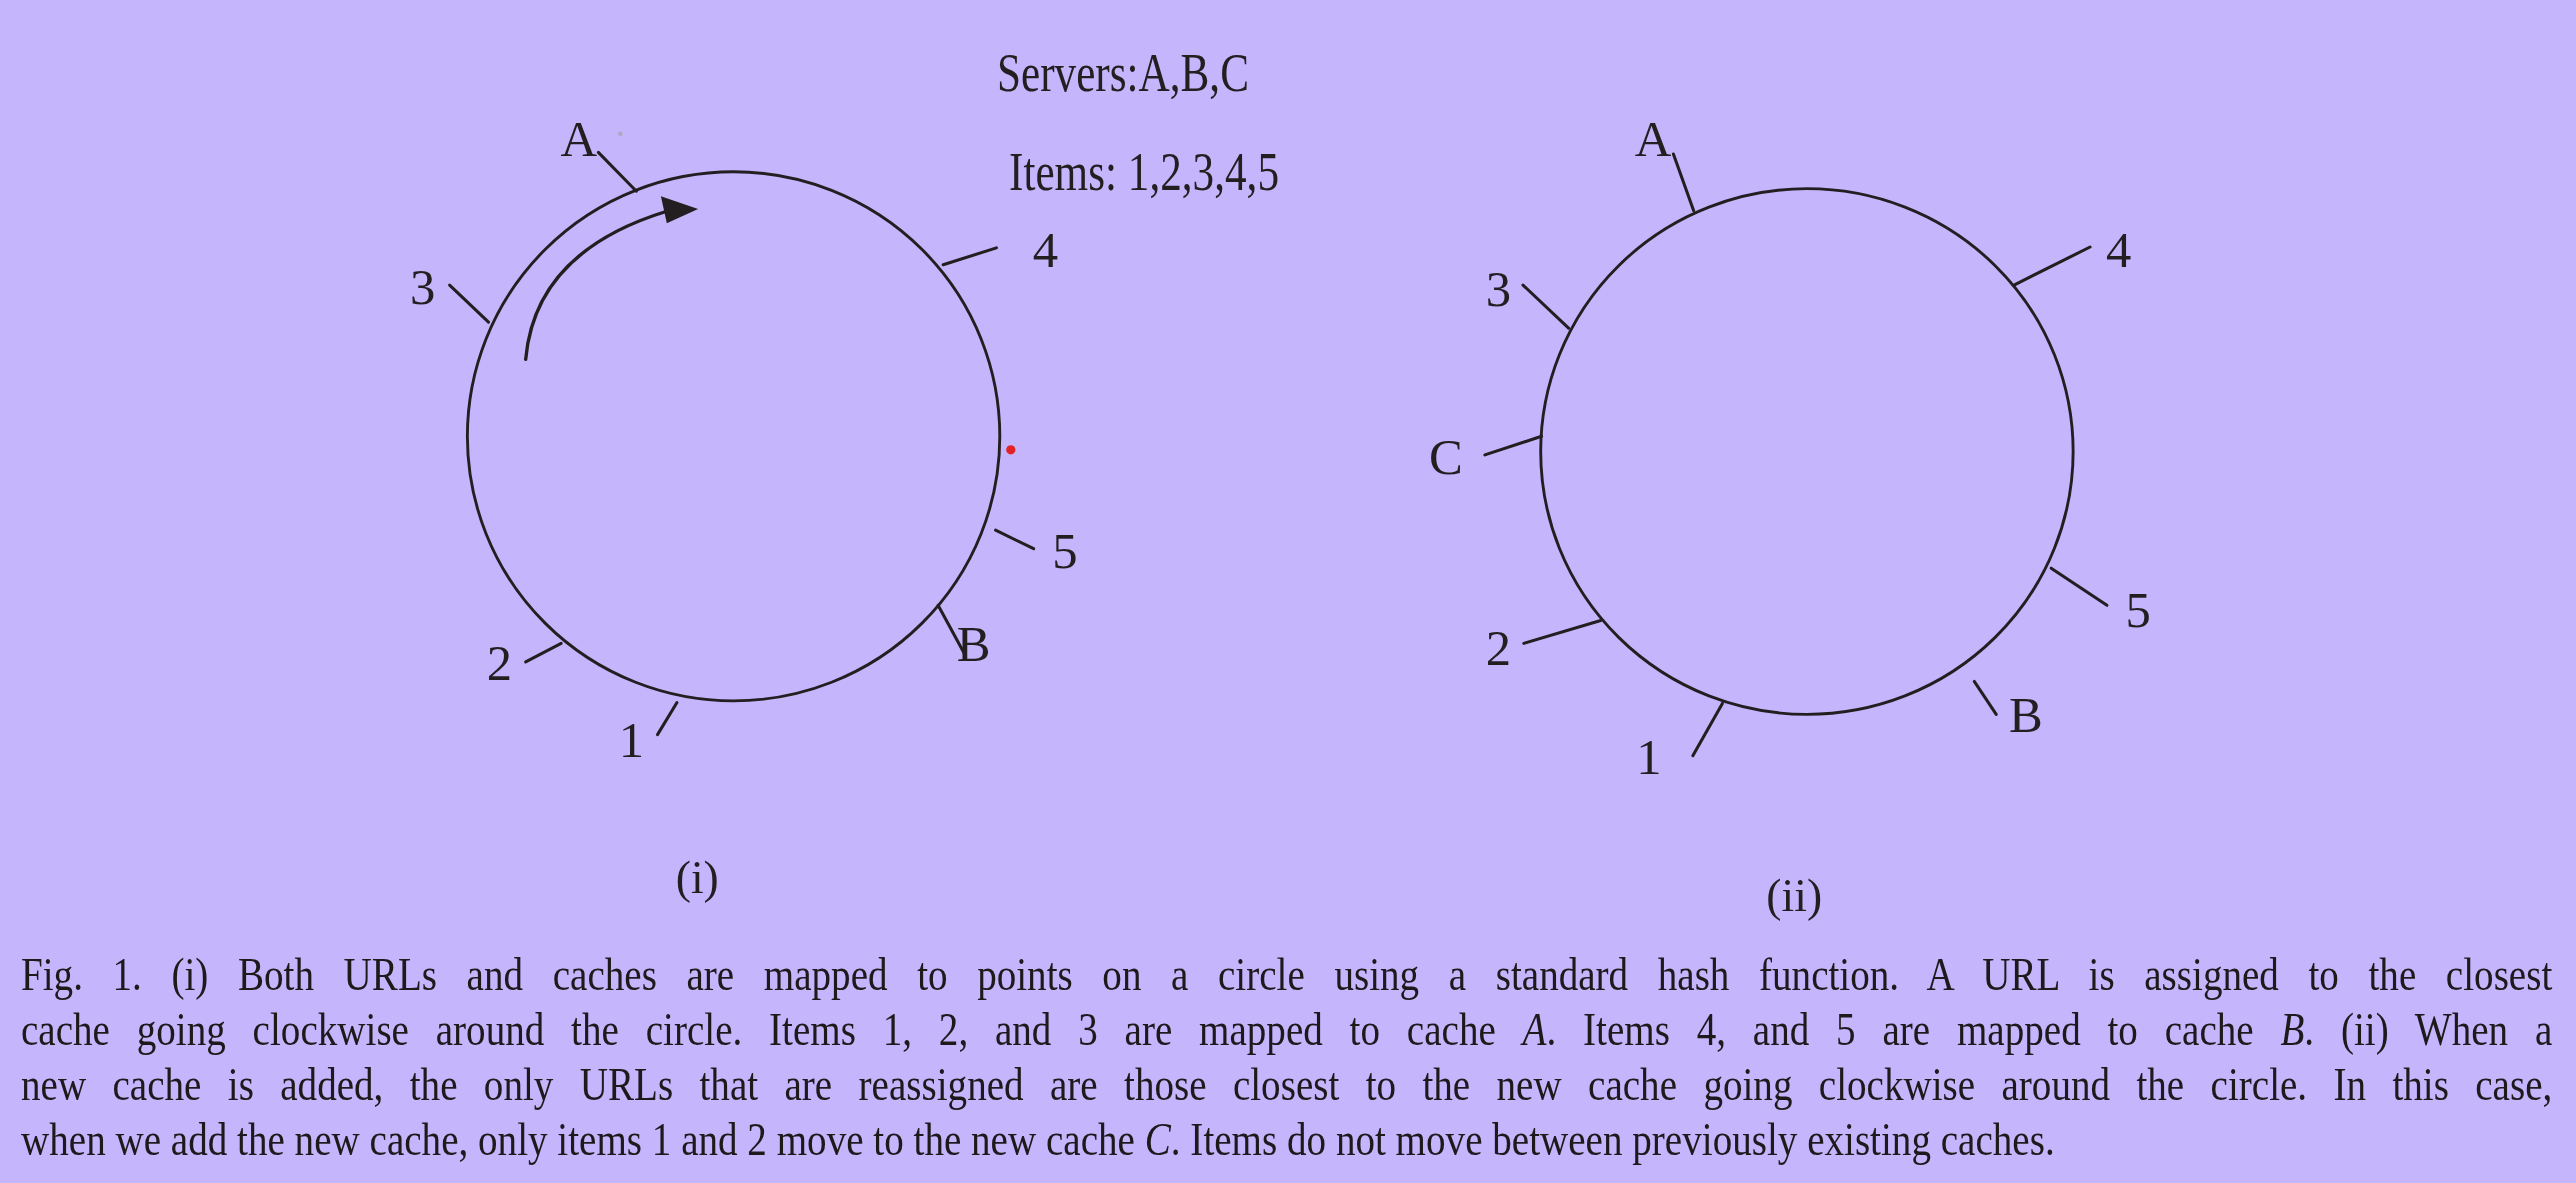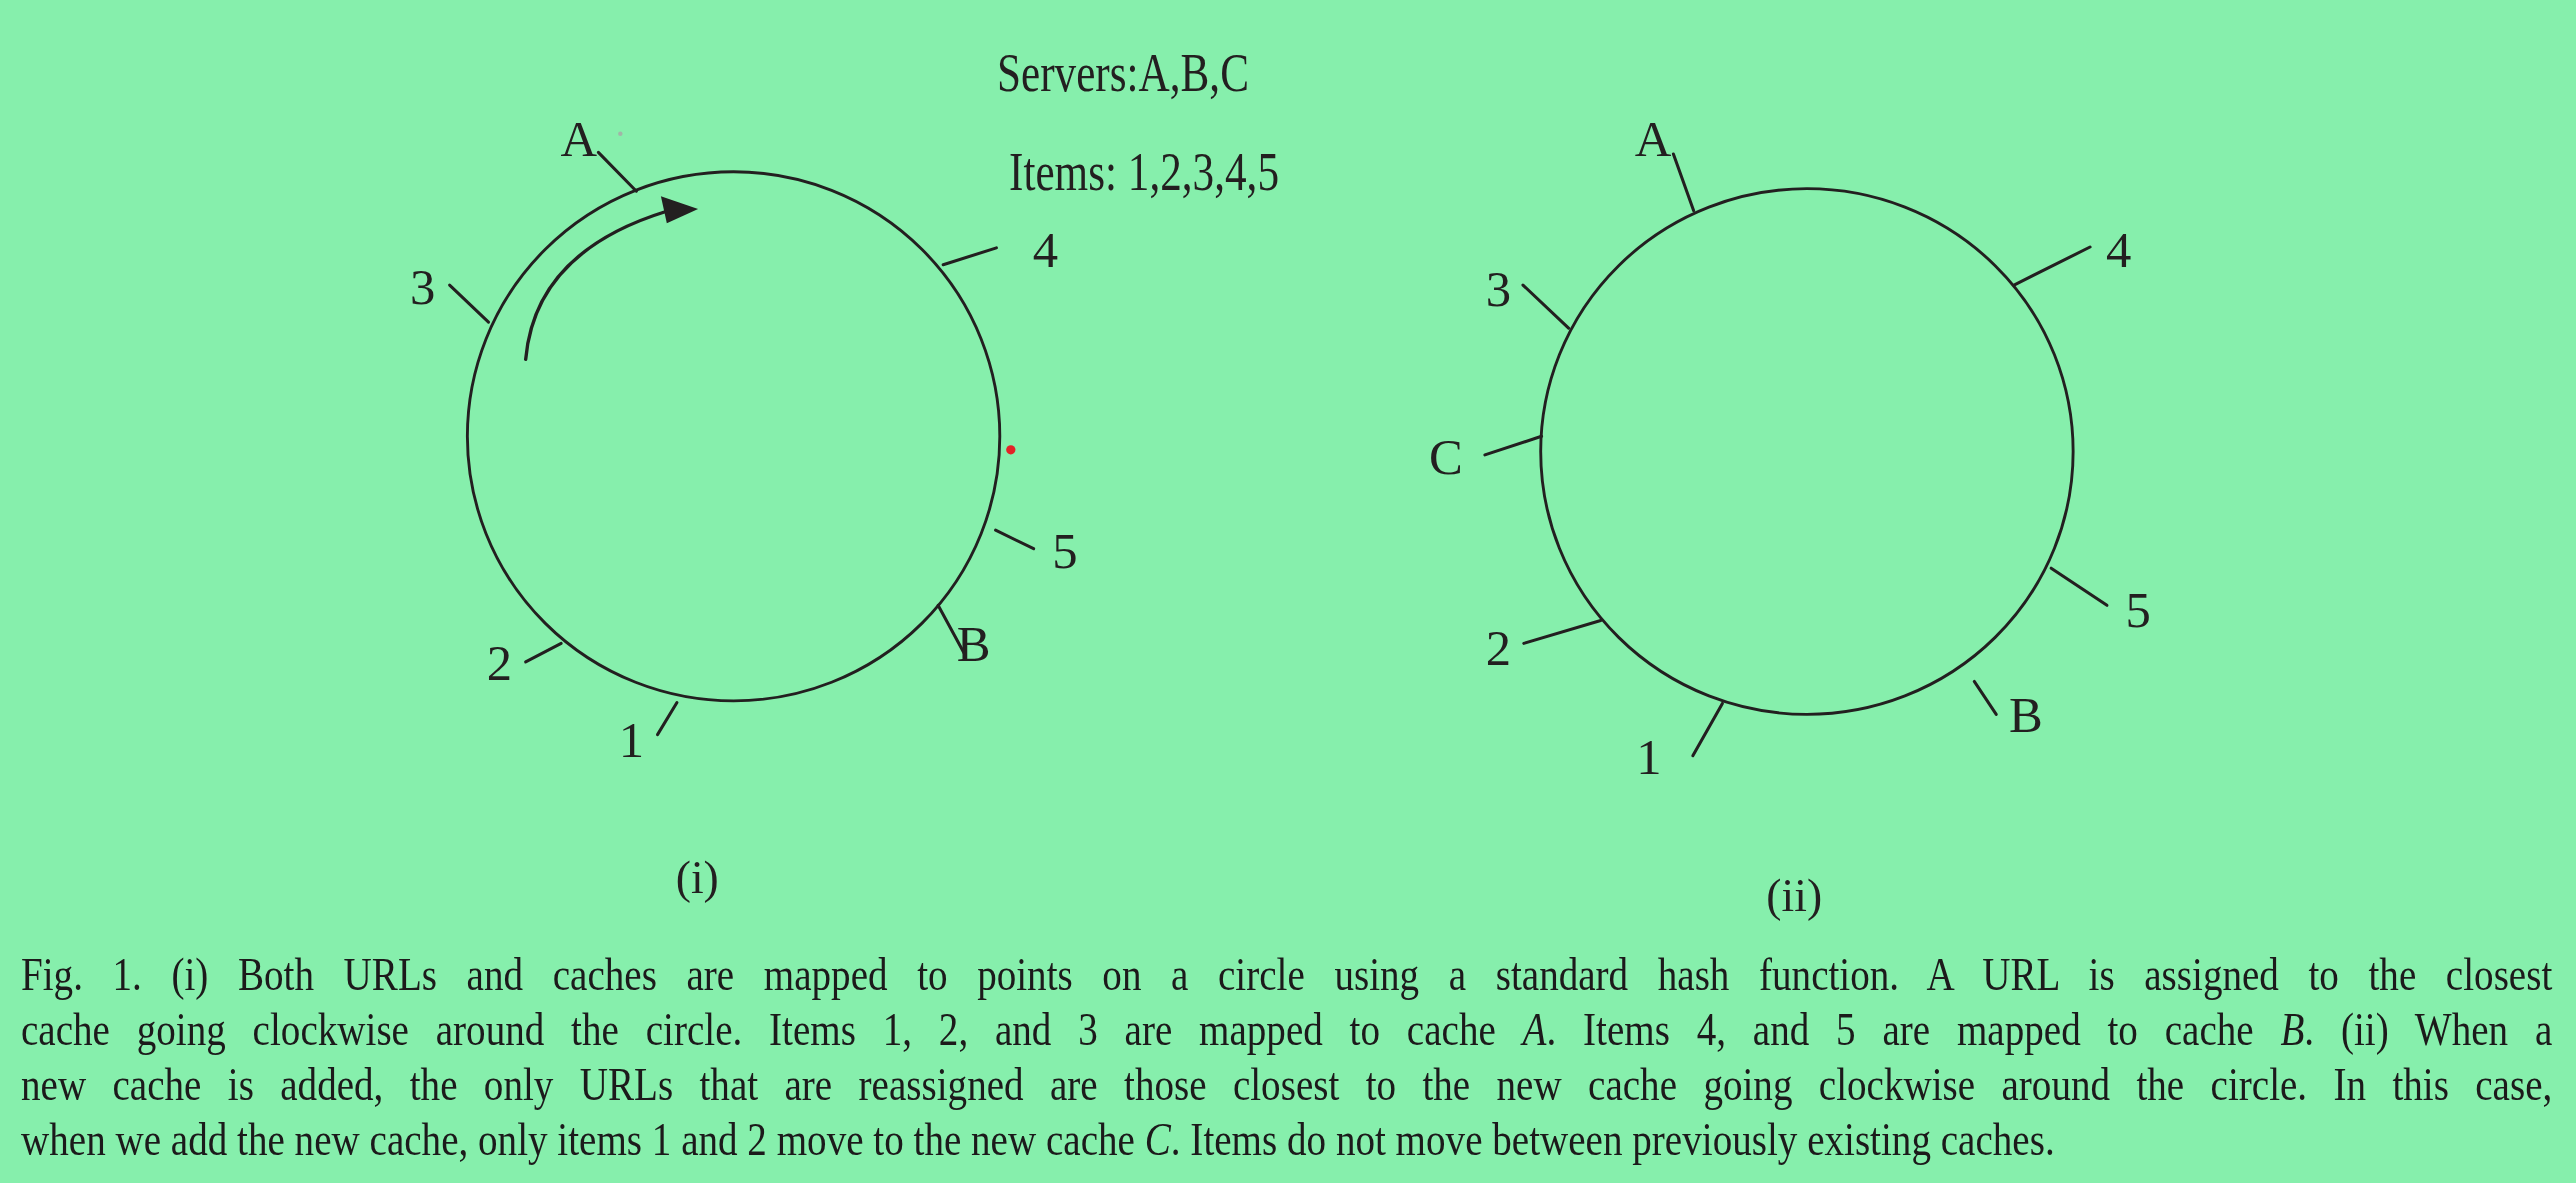--- a/index.html
+++ b/index.html
@@ -1,19 +1,19 @@
 <!DOCTYPE html>
 <html style="font-size:13.5px"><head>
 <meta charset="utf-8">
 <style>
   html,body{margin:0;padding:0;background:#ffffff;}
   .stage{
     position:relative;
     width:2576px;height:1183px;
-    background:#86efac;
+    background:#c4b5fd;
     overflow:hidden;
     font-family:"Liberation Serif","DejaVu Serif",serif;
     color:#231f20;
   }
   .legend-line{
     position:absolute;
     font-size:54px;
     line-height:54px;
     white-space:nowrap;
     transform:scaleX(0.80);

